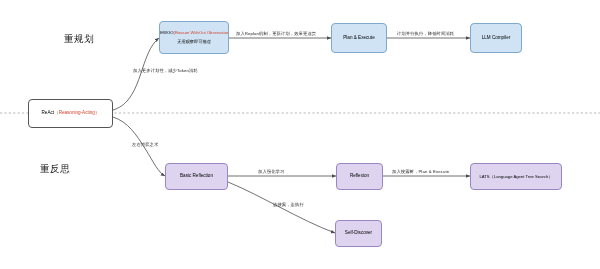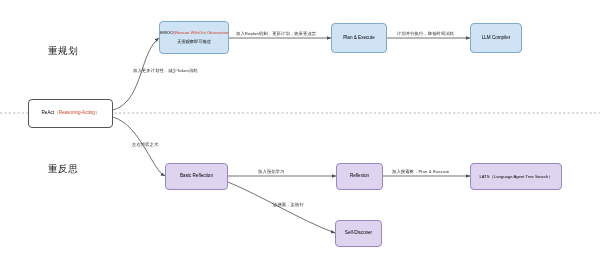--- a/index.html
+++ b/index.html
@@ -96,22 +96,22 @@
 
     <path d="M113,117 C128,122 136,134 146,150 C154,163 158,172 165,176" fill="none" stroke="#4d4d4d" stroke-width="0.8" marker-end="url(#arw)"></path>
 
     <path d="M228,176 L336,176" fill="none" stroke="#4d4d4d" stroke-width="0.8" marker-end="url(#arw)"></path>
 
     <path d="M383,176 L470,176" fill="none" stroke="#4d4d4d" stroke-width="0.8" marker-end="url(#arw)"></path>
 
     <path d="M228,182 C262,196 300,220 335,233" fill="none" stroke="#4d4d4d" stroke-width="0.8" marker-end="url(#arw)"></path>
   </svg>
 
-  <div class="sect-label" style="left:48px; top:33px;margin-top:12px;">重规划</div>
-  <div class="sect-label" style="left:48px; top:163px;">重反思</div>
+  <div class="sect-label" style="left:64px; top:33px;">重规划</div>
+  <div class="sect-label" style="left:40px; top:163px;">重反思</div>
 
   <div class="node node-white" style="left:28px; top:99px; width:85px; height:29px;">
     <span class="ln t45"><span>ReAct</span><span class="red">（Reasoning-Acting）</span></span>
   </div>
 
   <div class="node node-blue" style="left:159px; top:21px; width:70px; height:33px;">
     <span class="ln t4"><span>REWOO</span><span class="red">(Reason WithOut Observation)</span></span>
     <span class="ln t4" style="margin-top:3px;">无需观察即可推理</span>
   </div>
 

